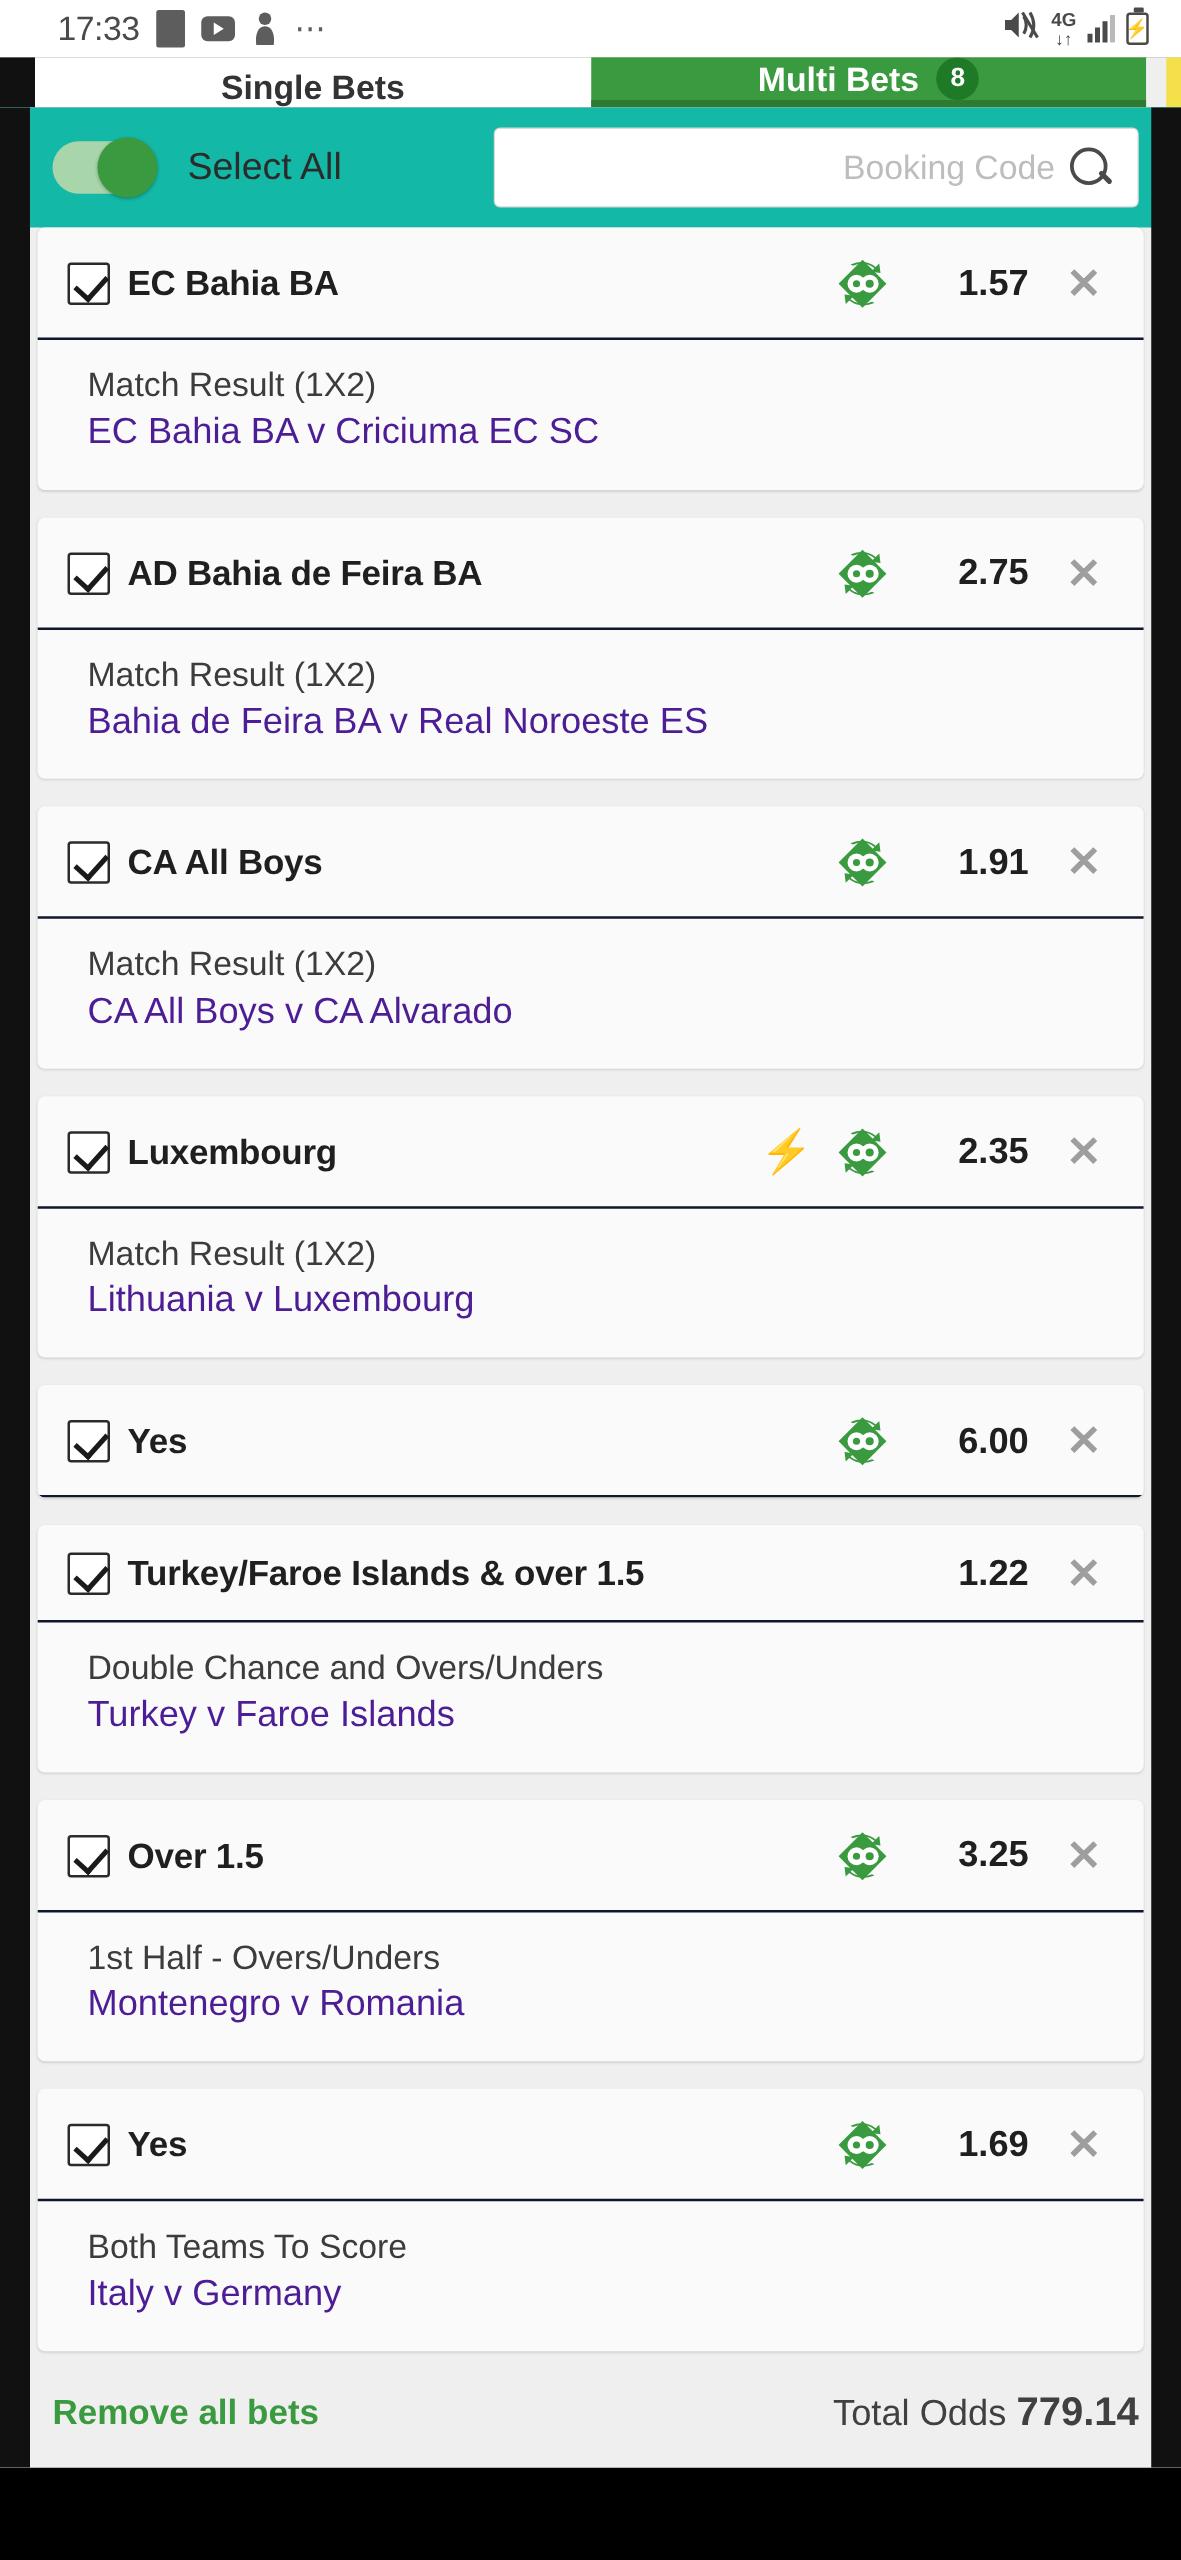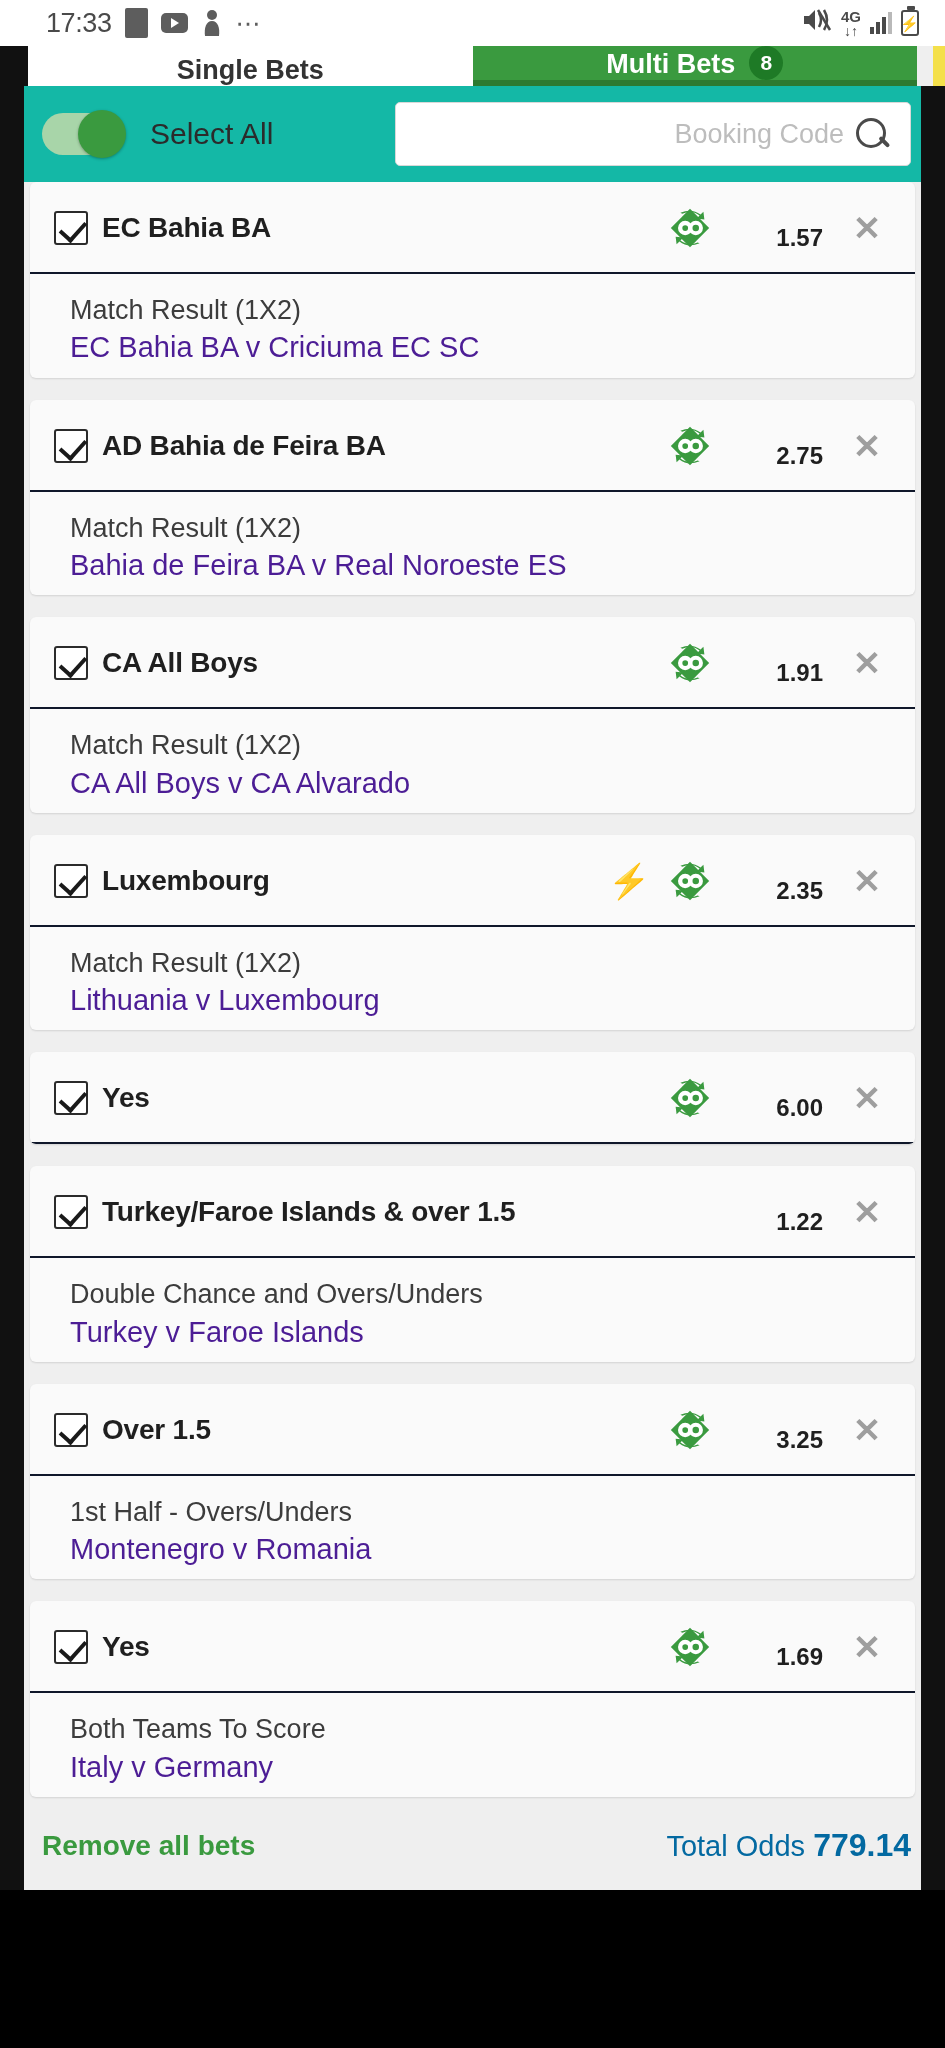--- a/index.html
+++ b/index.html
@@ -103,36 +103,36 @@
     width:34px; height:34px; border:2.5px solid #2b2b2b; border-radius:3px; flex-shrink:0;
     position:relative; background:#fff;
   }
   .chk::after{
     content:""; position:absolute; left:9px; top:3px; width:12px; height:21px;
     border-right:4px solid #1a1a1a; border-bottom:4px solid #1a1a1a; transform:rotate(42deg);
   }
   .bet-name { font-size:28px; font-weight:bold; color:#1f1f1f; flex:1; letter-spacing:-0.2px; }
   .bolt { color:#f5a623; font-size:34px; line-height:1; margin-right:2px; }
   .co-ico { width:46px; height:46px; flex-shrink:0; }
-  .bet-odds { font-size:24px; font-weight:bold; color:#1f1f1f; min-width:96px; text-align:right;margin-top:20px; }
+  .bet-odds { font-size:29px; font-weight:bold; color:#1f1f1f; min-width:96px; text-align:right; }
   .bet-x {
     width:44px; text-align:center; color:#9e9e9e; font-size:34px; font-weight:600;
     line-height:1; margin-left:8px; cursor:pointer; font-family:"Liberation Sans", sans-serif;
   }
-  .bet-body { padding:18px 26px 10px 40px; }
+  .bet-body { padding:18px 26px 26px 40px; }
   .bet-market { font-size:27px; color:#3c3c3c; line-height:1.35; }
   .bet-event { font-size:29px; color:#4c1d95; line-height:1.35; }
 
   
   .betfooter {
     display:flex; align-items:center; justify-content:space-between;
     padding:30px 34px 26px 42px; background:#efefef;
   }
   .remove-all { font-size:28px; font-weight:bold; color:#3a9a3f; }
-  .total-odds { font-size:29px; color:#0369a1; }
+  .total-odds { font-size:29px; color:#404040; }
   .total-odds b { font-size:32px; font-weight:bold; }
 </style>
 </head>
 <body>
 
 <div class="phone">
 
   <div class="statusbar">
     <div class="sb-left">
       <span class="sb-time">17:33</span>

